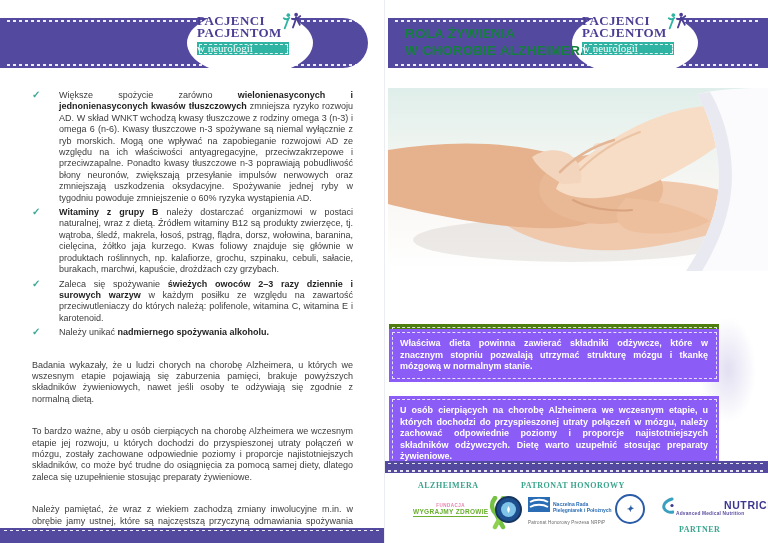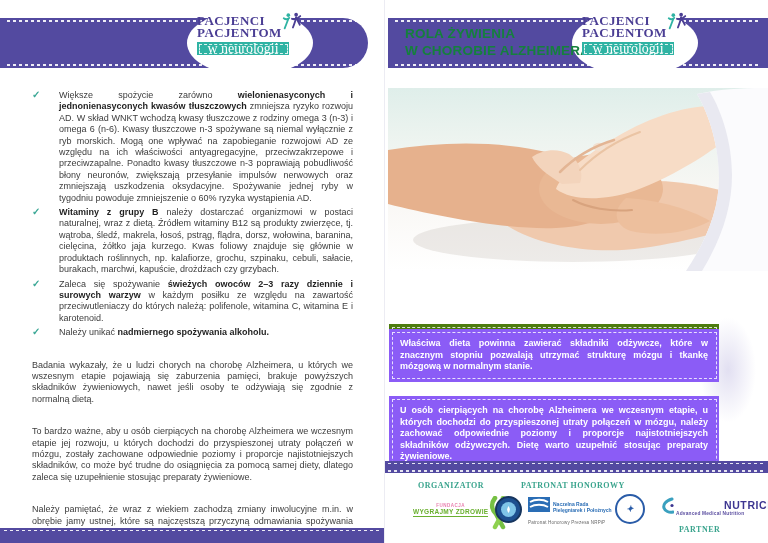--- a/index.html
+++ b/index.html
@@ -20,21 +20,21 @@
   .band-right { left:3px; right:0; }
 
   .logo-cutout { position:absolute; top:10px; left:187px; width:126px; height:66px;
     background:#fff; border-radius:50%; z-index:2; }
 
   .logo { position:absolute; top:15px; left:197px; width:108px; z-index:3; text-align:left; }
   .logo-line { font-family:"Liberation Serif", serif; font-weight:bold; color:#4b3e94;
     font-size:13px; line-height:12px; letter-spacing:.4px; }
   .logo-figures { position:absolute; right:2px; top:-4px; }
   .logo-tag { position:relative; margin-top:3px; width:92px; background:#2fb3a3; color:#fff;
-    font-family:"Liberation Serif", serif; font-size:14px; line-height:13px; text-align:center; }
+    font-family:"Liberation Serif", serif; font-size:11px; line-height:13px; }
   .logo-tag::after { content:""; position:absolute; inset:1.5px;
     border:1px dashed rgba(255,255,255,.85); pointer-events:none; }
 
   .main-title { position:absolute; left:20px; top:25px; z-index:3; color:#15803d;
     font-size:13.5px; font-weight:600; line-height:17px; letter-spacing:.2px; }
 
   
   .content { position:absolute; left:32px; top:90px; width:321px; color:#3c3c3c;
     font-size:9px; line-height:11.4px; text-align:justify; }
   .bullet { position:relative; padding-left:27px; margin-bottom:3px; }
@@ -215,21 +215,21 @@
     </div>
 
     <div class="swirl"></div>
 
     <div class="infobox dark box1">Ryzyko zachorowania na chorobę Alzheimera gwałtownie wzrasta z wiekiem, zwłaszcza po 75 roku życia.</div>
     <div class="infobox light box2">Właściwa dieta powinna zawierać składniki odżywcze, które w znacznym stopniu pozwalają utrzymać strukturę mózgu i tkankę mózgową w normalnym stanie.</div>
     <div class="infobox light box3">U osób cierpiących na chorobę Alzheimera we wczesnym etapie, u których dochodzi do przyspieszonej utraty połączeń w mózgu, należy zachować odpowiednie poziomy i proporcje najistotniejszych składników odżywczych. Dietę warto uzupełnić stosując preparaty żywieniowe.</div>
 
     <div class="sep-bar"></div>
 
-    <div class="f-heading h-org">ORGANIZATOR</div>
+    <div class="f-heading h-org">ALZHEIMERA</div>
     <div class="f-heading h-pat">PATRONAT HONOROWY</div>
     <div class="f-heading h-par">PARTNER</div>
 
     <div class="org-logo">
       <div class="org-text">
         <div class="org-small">FUNDACJA</div>
         <div class="org-big">WYGRAJMY ZDROWIE</div>
       </div>
       <span>
         <svg width="22" height="34" viewBox="0 0 22 34">

